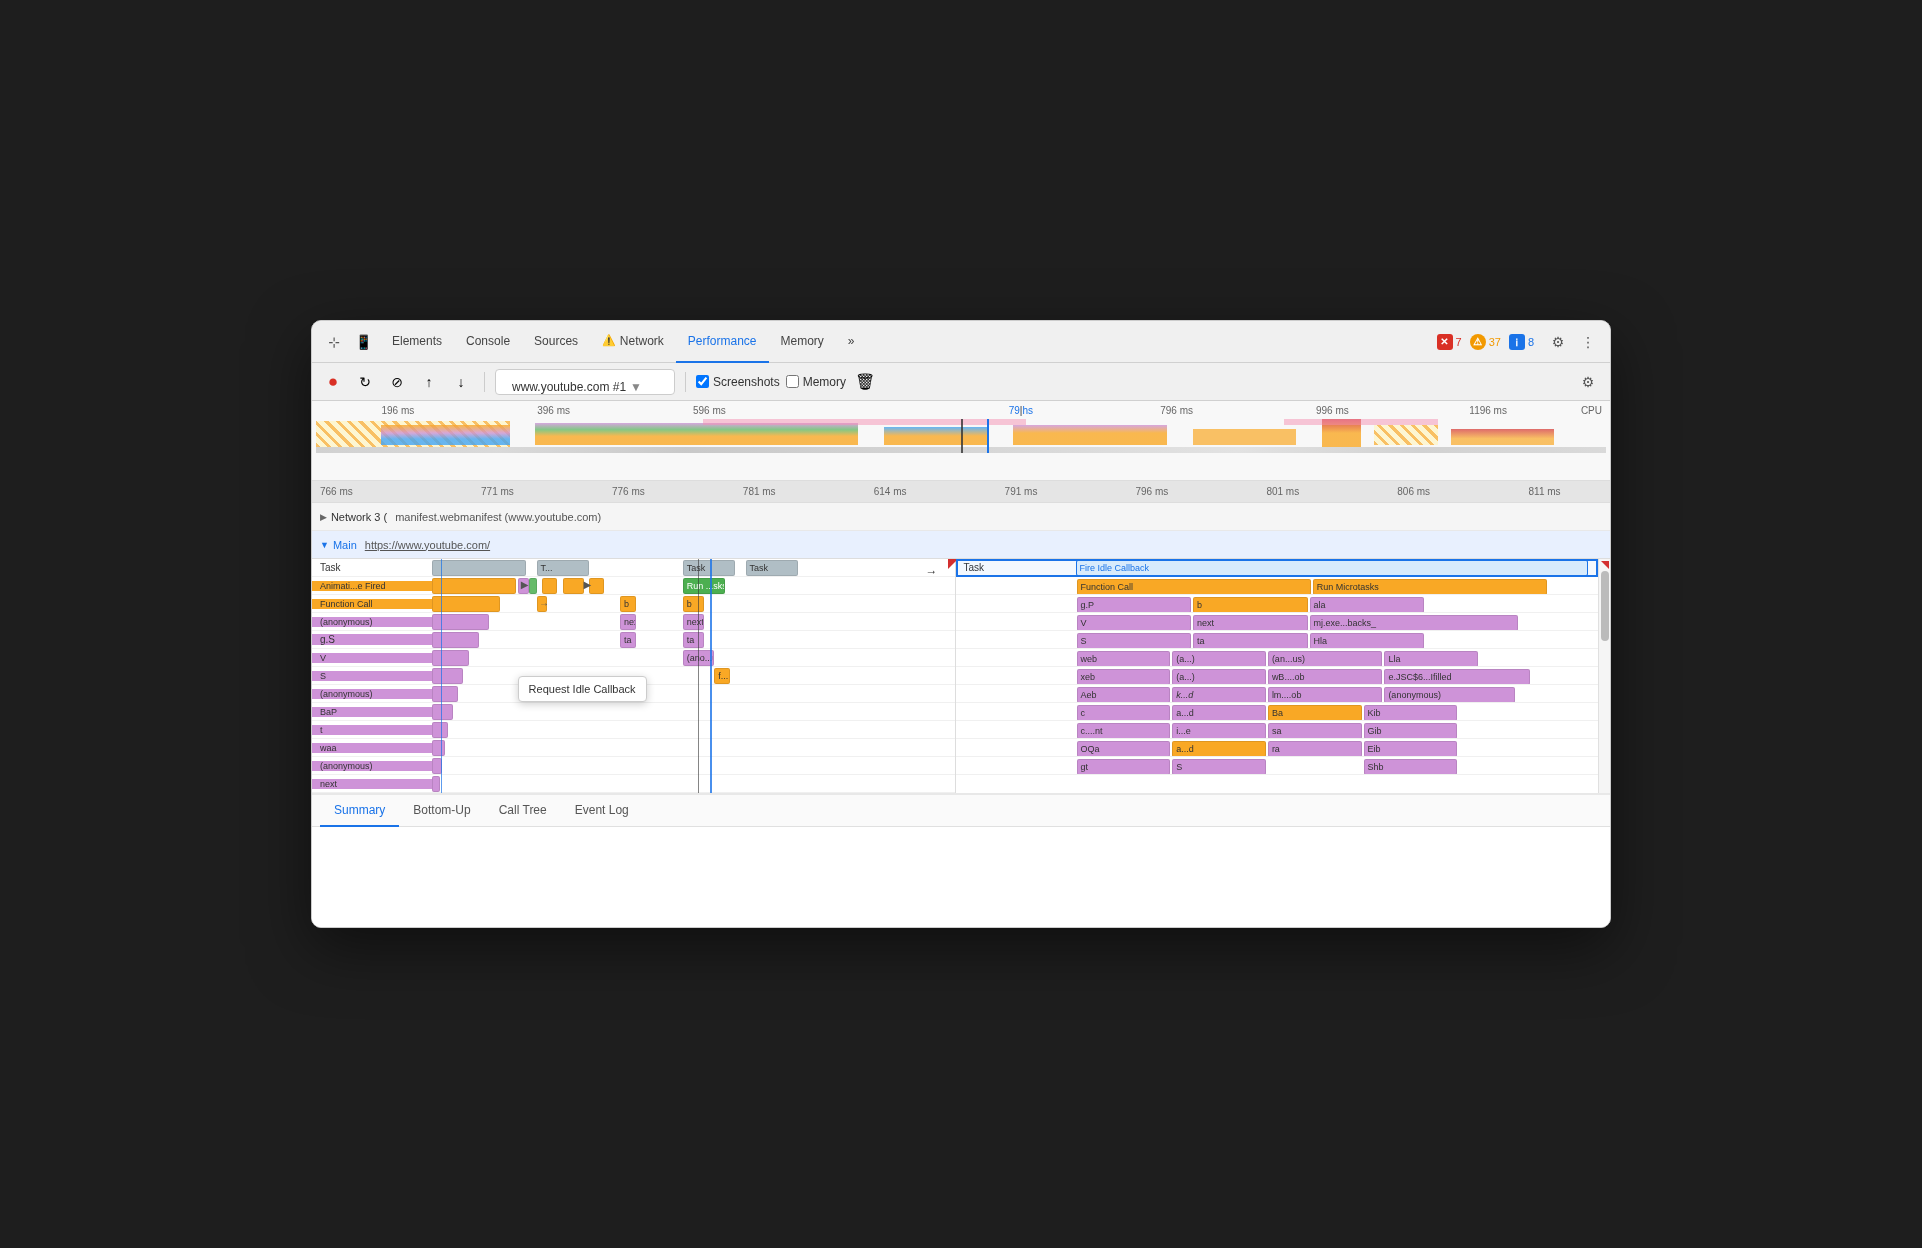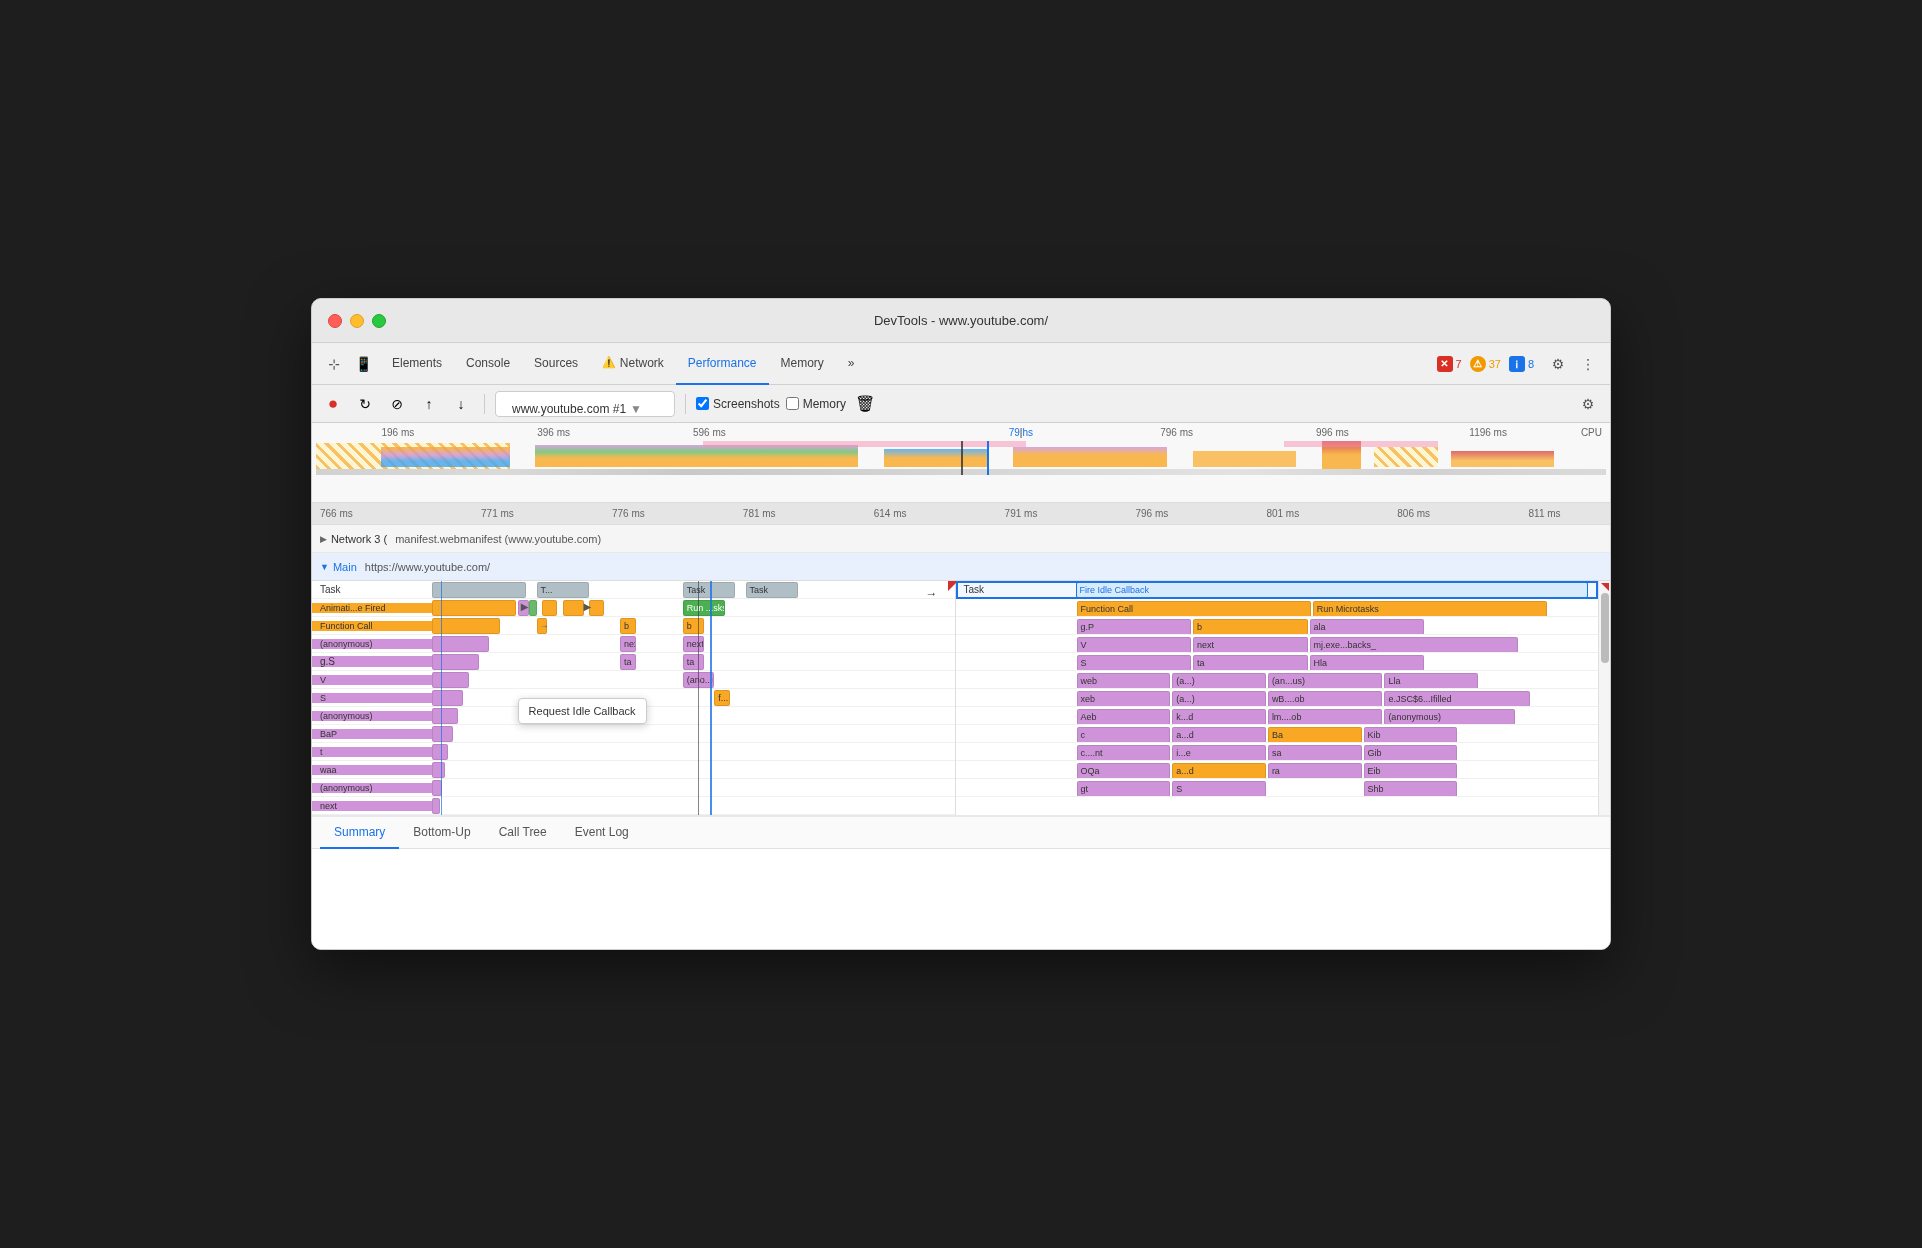--- a/index.html
+++ b/index.html
@@ -326,28 +326,20 @@
       height: 100%;
       background: #1a73e8;
       opacity: 0.8;
     }
   </style>
 </head>
 <body>
 
 <div class="devtools-window">
 
-  <div class="title-bar">
-    <div class="traffic-lights">
-      <div class="traffic-light tl-red"></div>
-      <div class="traffic-light tl-yellow"></div>
-      <div class="traffic-light tl-green"></div>
-    </div>
-    <div class="title-text">DevTools - www.youtube.com/</div>
-  </div>
 
   <div class="top-toolbar">
     <button class="toolbar-icon-btn" title="Inspect element">⊹</button>
     <button class="toolbar-icon-btn" title="Device toolbar">📱</button>
 
     <div class="tab-nav">
       <div class="tab-item">
         <span>Elements</span>
       </div>
       <div class="tab-item">
@@ -470,21 +462,21 @@
 
       <div class="section-header">
         <span class="chevron">▶</span>
         <span>Network 3 (</span>
         <span style="color:#555; font-size:11px; margin-left: 4px;">manifest.webmanifest (www.youtube.com)</span>
       </div>
 
       <div class="main-section-header">
         <span style="font-size:9px; color:#1a73e8;">▼</span>
         <span style="font-weight:500;">Main</span>
-        <span style="color:#555; font-size:11px; margin-left: 4px;">https://www.youtube.com/</span>
+        <span style="color:#555; font-size:11px; margin-left: 4px; text-decoration: underline;">https://www.youtube.com/</span>
       </div>
 
       <div style="display:flex; position:relative;">
 
         <div style="flex:1; position:relative; overflow:hidden; min-width:0;">
 
           <div class="track-row">
             <div class="track-label">Task</div>
             <div class="track-bars">
               <div class="flame-bar color-task" style="left:0%; width:18%;"></div>
@@ -675,21 +667,21 @@
               <div class="flame-bar color-purple" style="position:relative; left:auto; width:18%;">(a...)</div>
               <div class="flame-bar color-purple" style="position:relative; left:auto; width:22%;">wB....ob</div>
               <div class="flame-bar color-purple" style="position:relative; left:auto; width:28%;">e.JSC$6...Ifilled</div>
             </div>
           </div>
 
           <div class="track-row">
             <div class="track-label"></div>
             <div class="track-bars" style="display:flex; gap:2px; padding:1px;">
               <div class="flame-bar color-purple" style="position:relative; left:auto; width:18%;">Aeb</div>
-              <div class="flame-bar color-purple" style="position:relative; left:auto; width:18%;">k...d</div>
+              <div class="flame-bar color-purple" style="position:relative; left:auto; width:18%;font-style:italic;">k...d</div>
               <div class="flame-bar color-purple" style="position:relative; left:auto; width:22%;">lm....ob</div>
               <div class="flame-bar color-purple" style="position:relative; left:auto; width:25%;">(anonymous)</div>
             </div>
           </div>
 
           <div class="track-row">
             <div class="track-label"></div>
             <div class="track-bars" style="display:flex; gap:2px; padding:1px;">
               <div class="flame-bar color-purple" style="position:relative; left:auto; width:18%;">c</div>
               <div class="flame-bar color-purple" style="position:relative; left:auto; width:18%;">a...d</div>

